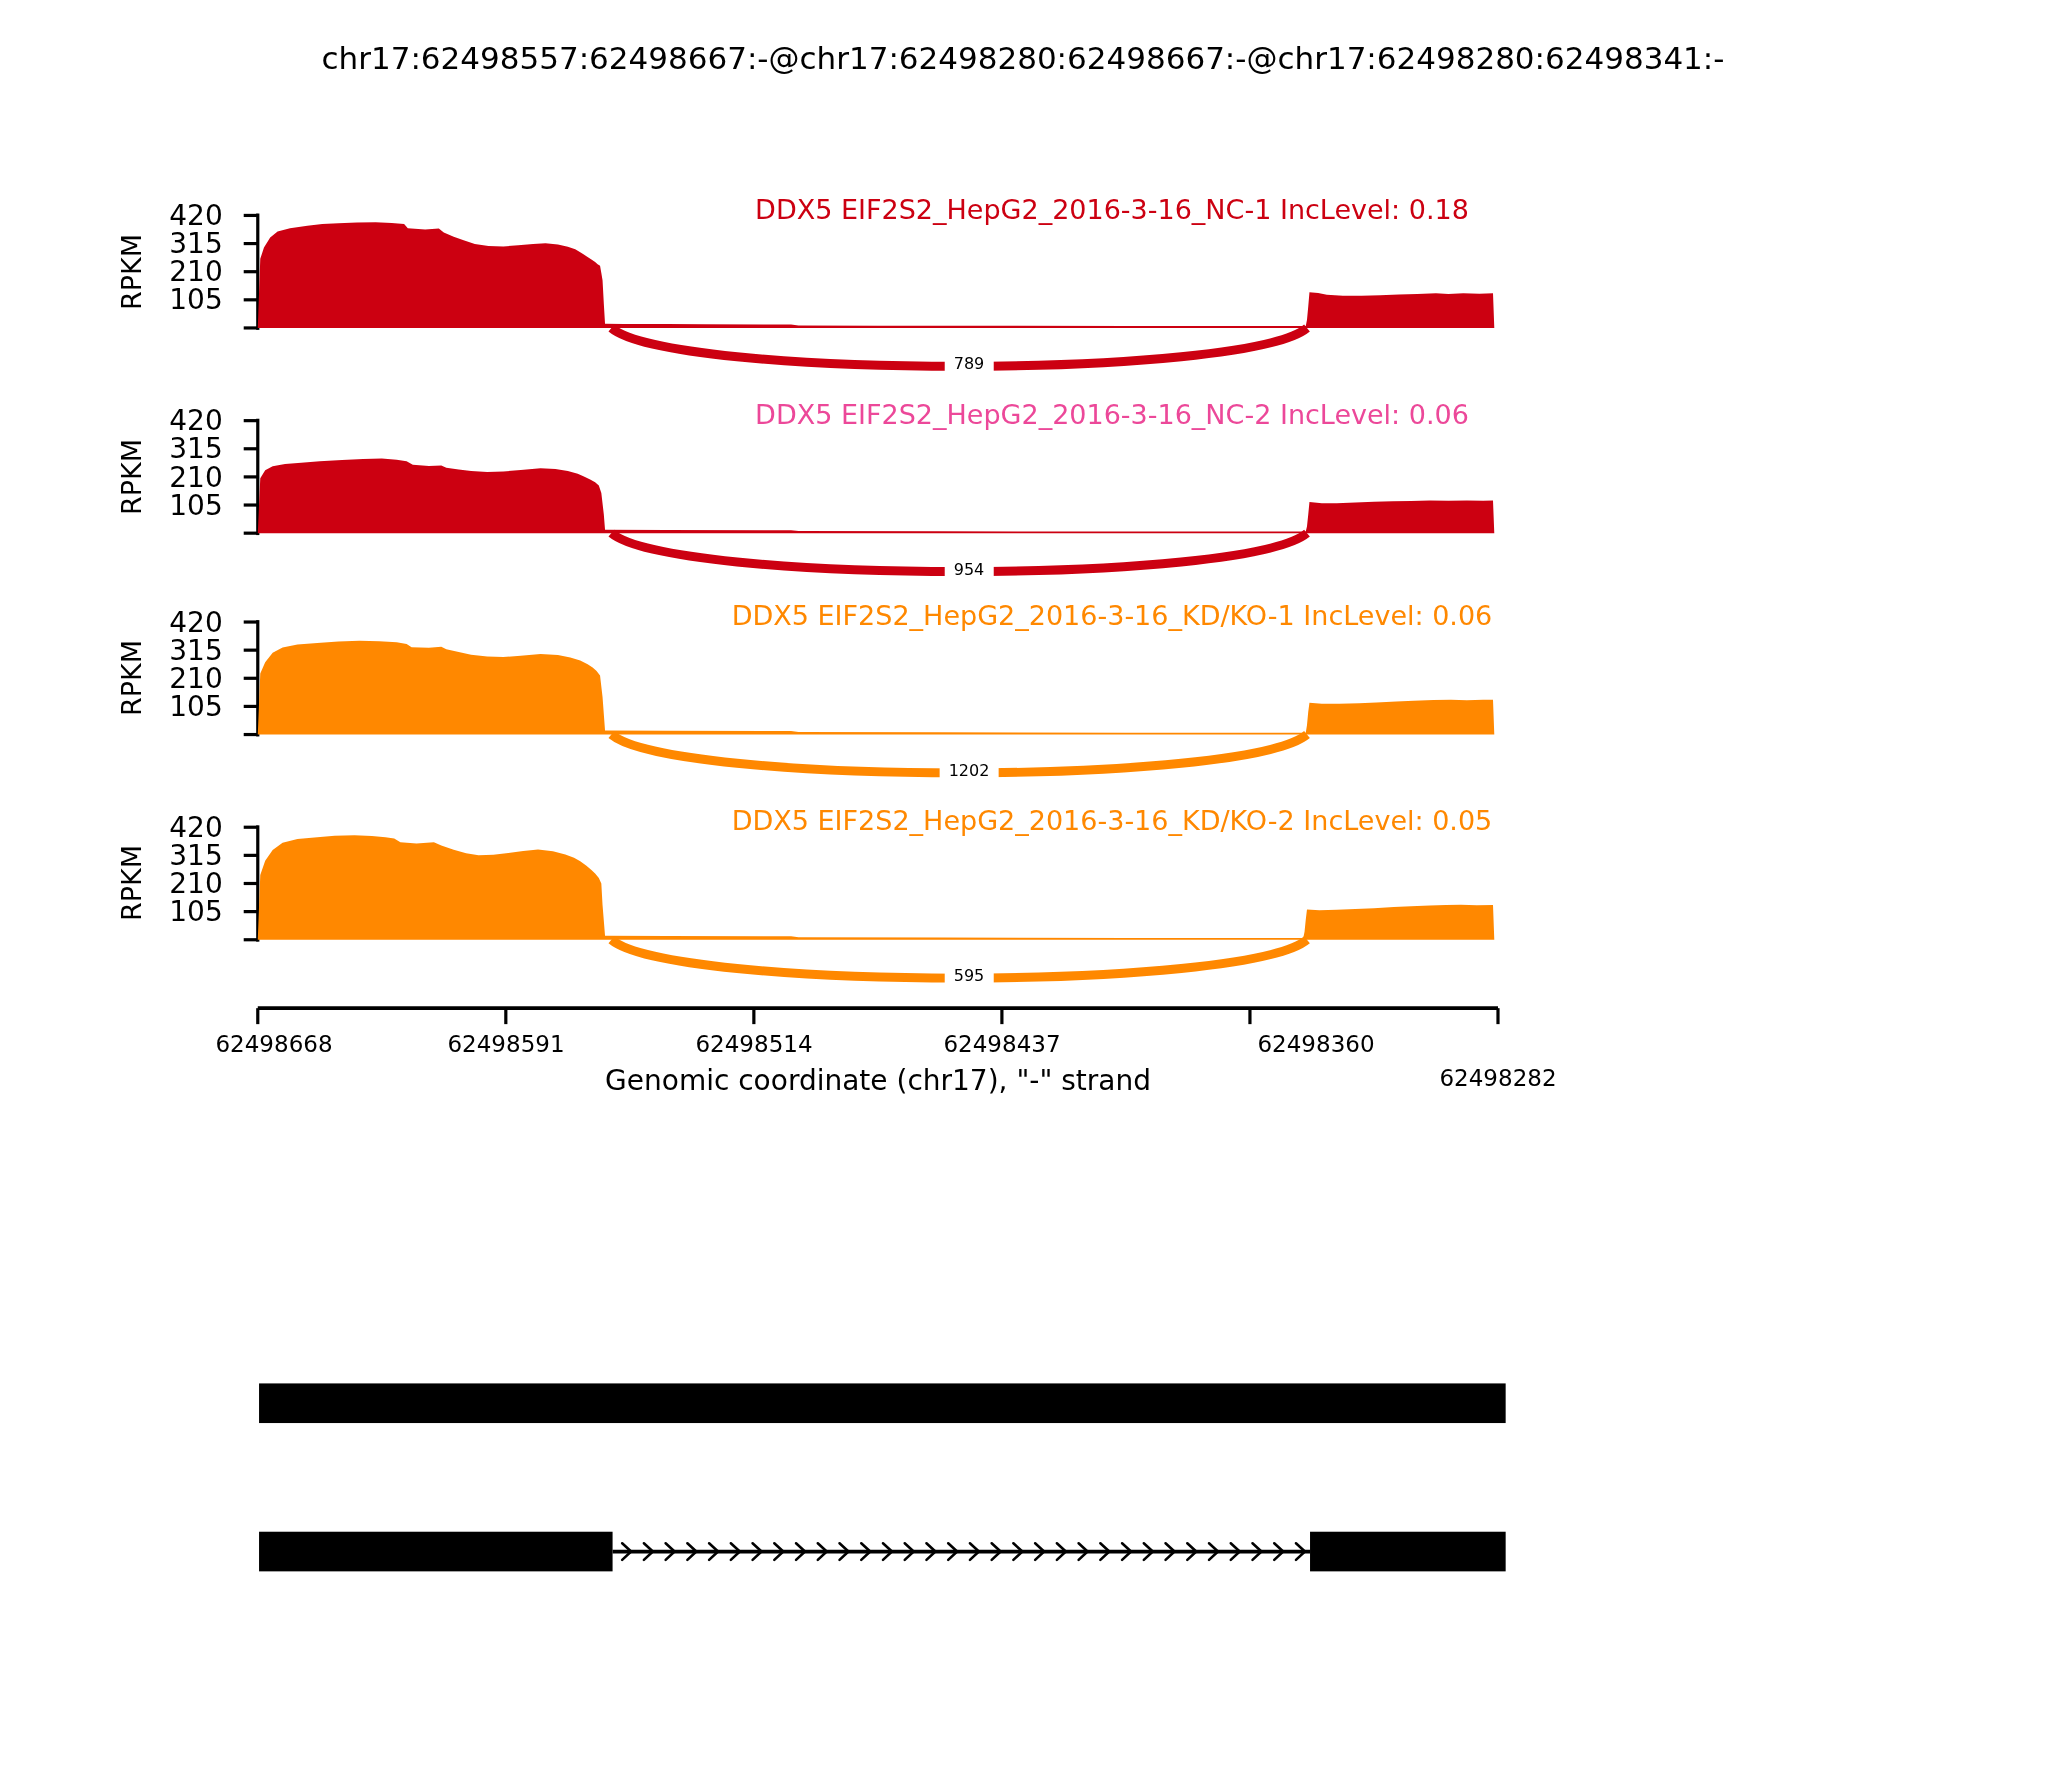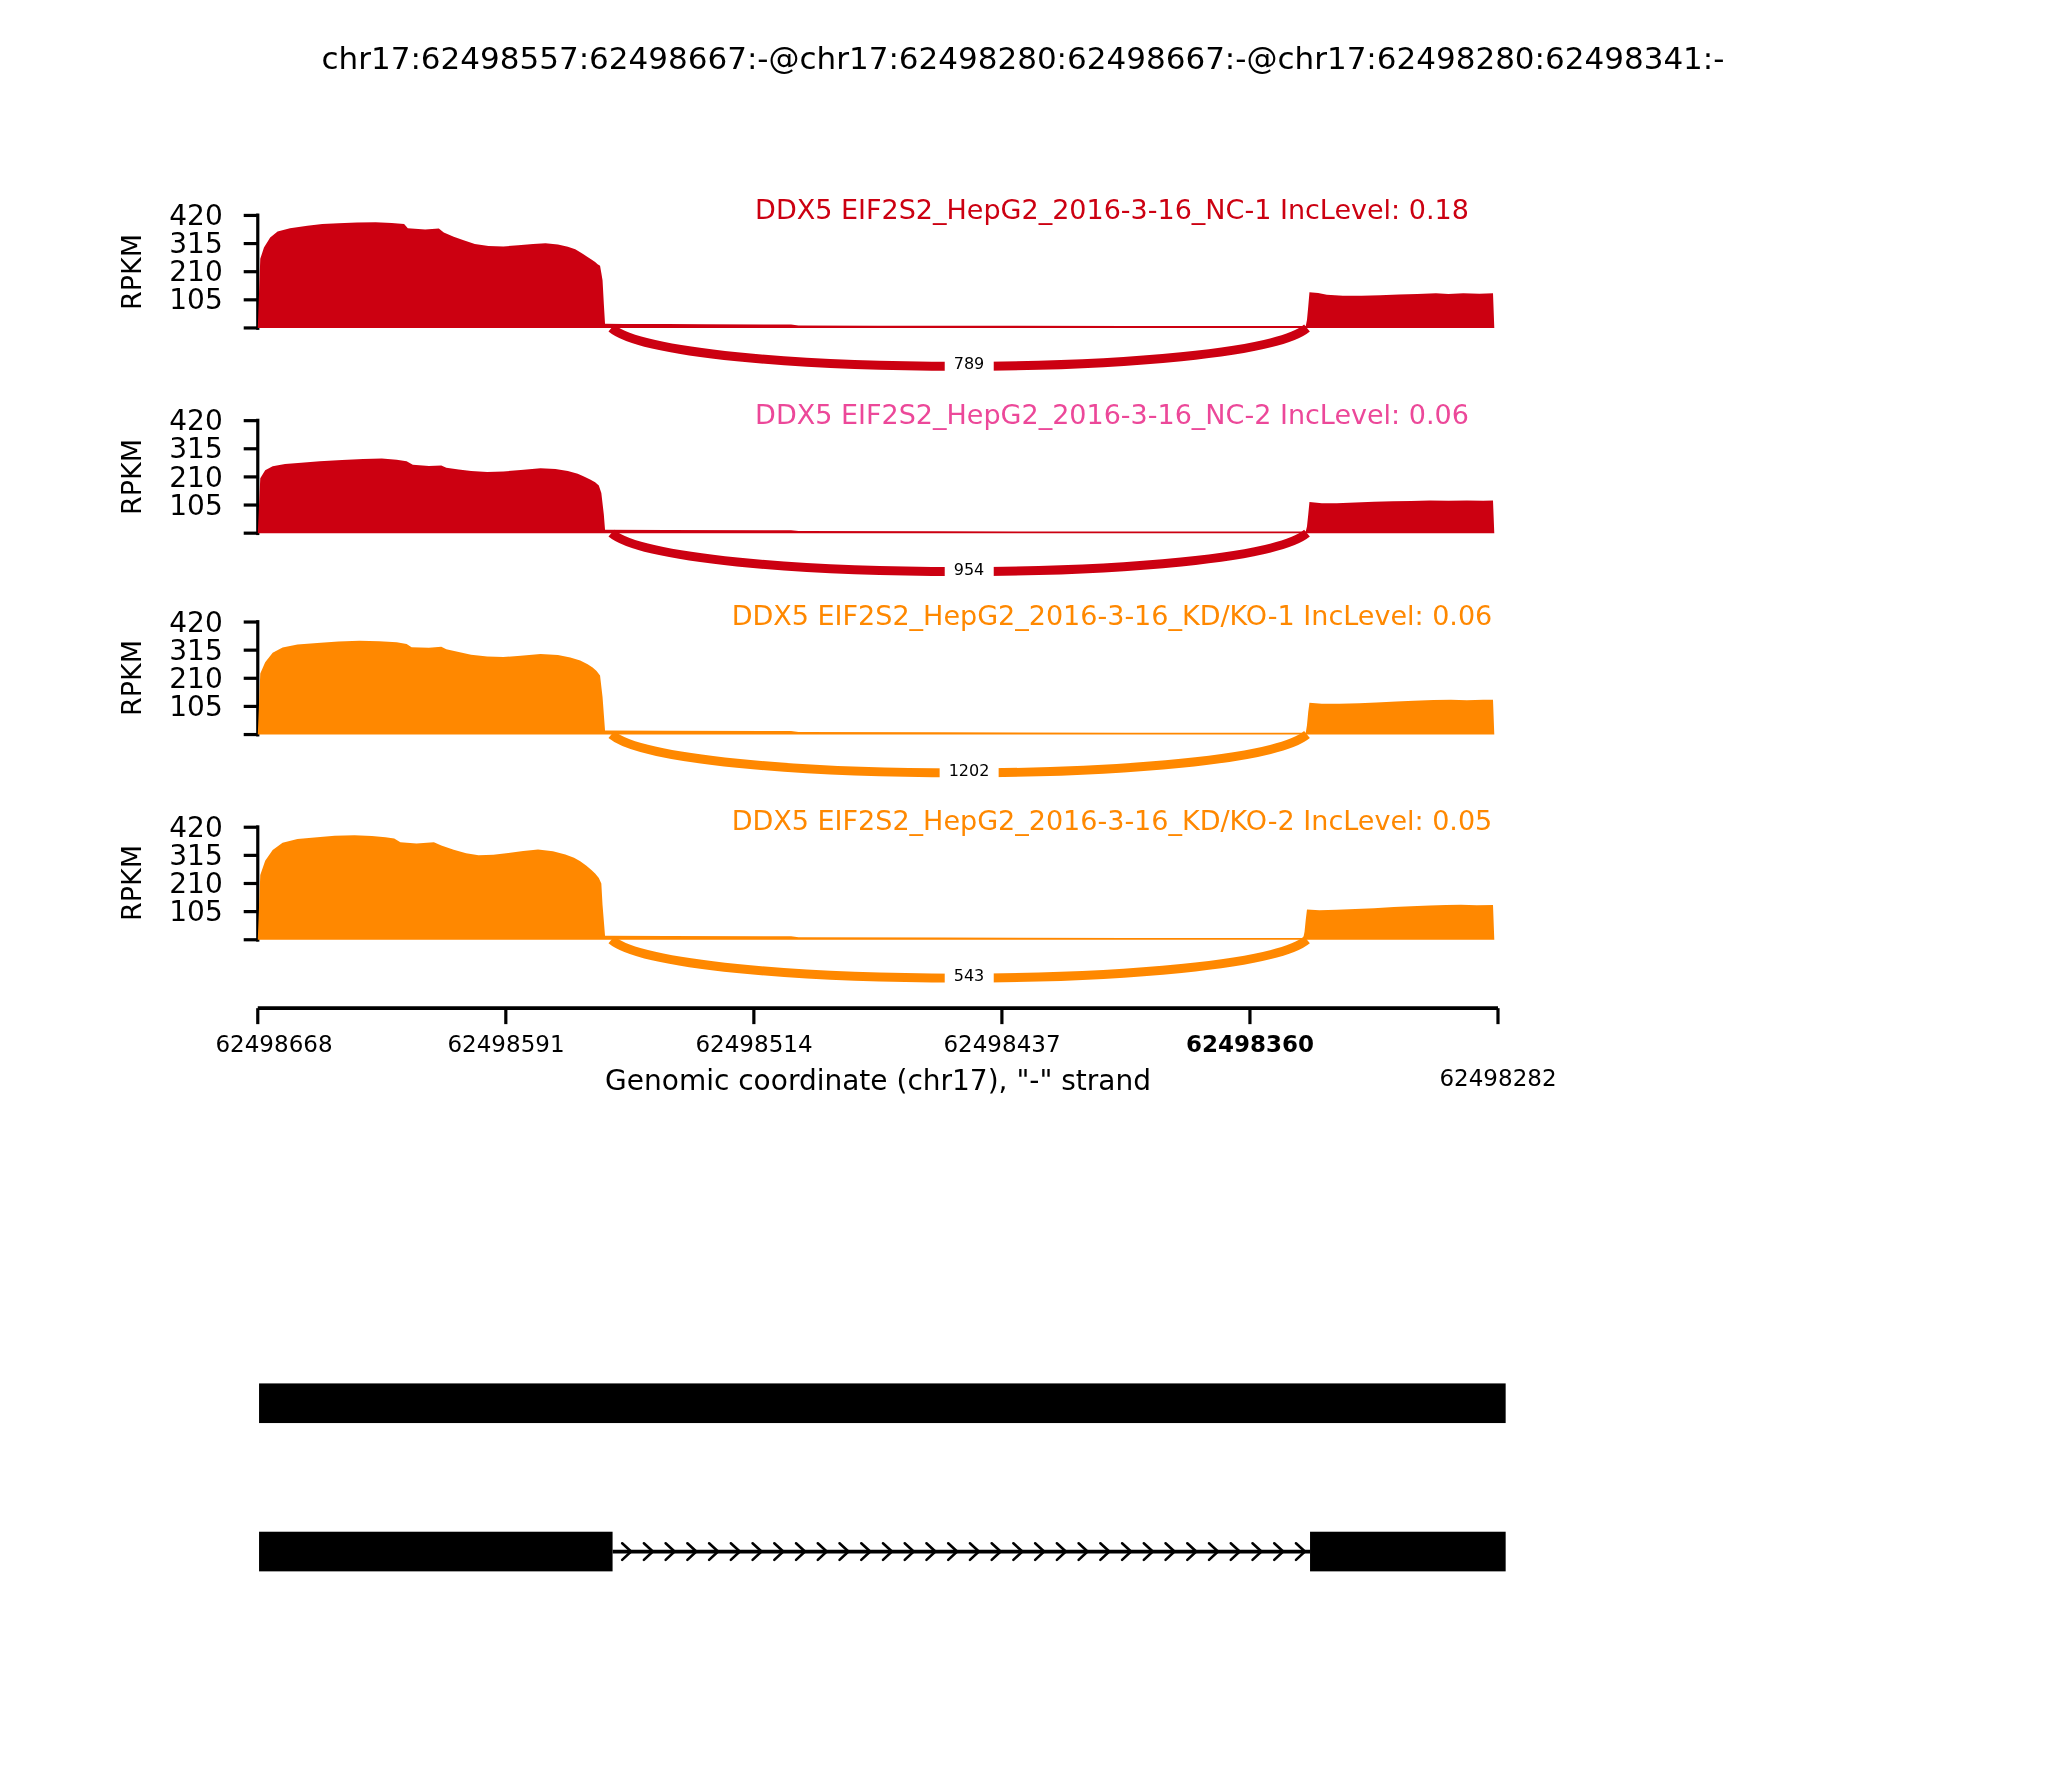--- a/index.html
+++ b/index.html
@@ -128,23 +128,23 @@
       <div class="ytick-label" style="left: 148px; top: 691px;">105</div>
       <div class="rpkm-label" style="left: 131px; top: 678px;">RPKM</div>
       <div class="track-label" style="left: 1112px; top: 600px; color: rgb(255, 136, 0);">DDX5 EIF2S2_HepG2_2016-3-16_KD/KO-1 IncLevel: 0.06</div>
       <div class="jxn-label" style="left: 969px; top: 771px;">1202</div>
       <div class="ytick-label" style="left: 148px; top: 812px;">420</div>
       <div class="ytick-label" style="left: 148px; top: 840px;">315</div>
       <div class="ytick-label" style="left: 148px; top: 868px;">210</div>
       <div class="ytick-label" style="left: 148px; top: 896px;">105</div>
       <div class="rpkm-label" style="left: 131px; top: 883px;">RPKM</div>
       <div class="track-label" style="left: 1112px; top: 805px; color: rgb(255, 136, 0);">DDX5 EIF2S2_HepG2_2016-3-16_KD/KO-2 IncLevel: 0.05</div>
-      <div class="jxn-label" style="left: 969px; top: 976px;">543</div>
+      <div class="jxn-label" style="left: 969px; top: 976px;">595</div>
       <div class="xtick-label" style="left: 274px; top: 1031px;">62498668</div>
       <div class="xtick-label" style="left: 506px; top: 1031px;">62498591</div>
       <div class="xtick-label" style="left: 754px; top: 1031px;">62498514</div>
       <div class="xtick-label" style="left: 1002px; top: 1031px;">62498437</div>
-      <div class="xtick-label" style="left: 1250px; top: 1031px; font-weight: bold;">62498360</div>
+      <div class="xtick-label" style="left: 1316px; top: 1031px;">62498360</div>
       <div class="xtick-label" style="left: 1498px; top: 1065px;">62498282</div>
     </div>
   <div class="xaxis-title" style="left:878px; top:1064px;">Genomic coordinate (chr17), "-" strand</div>
 </div>
 
 
 </body></html>

